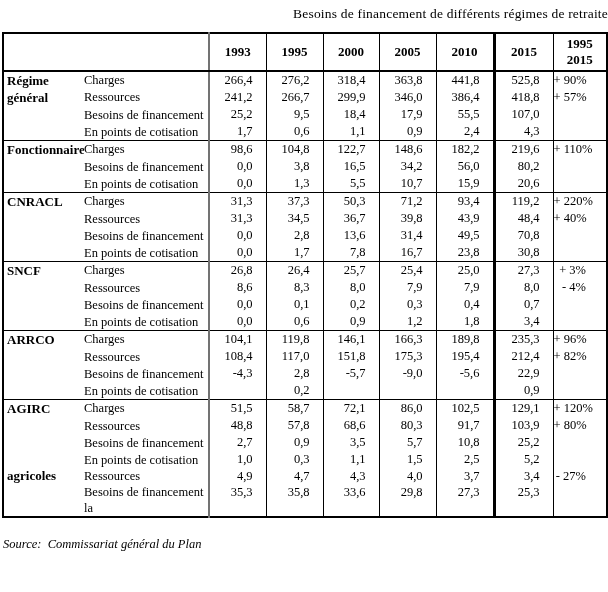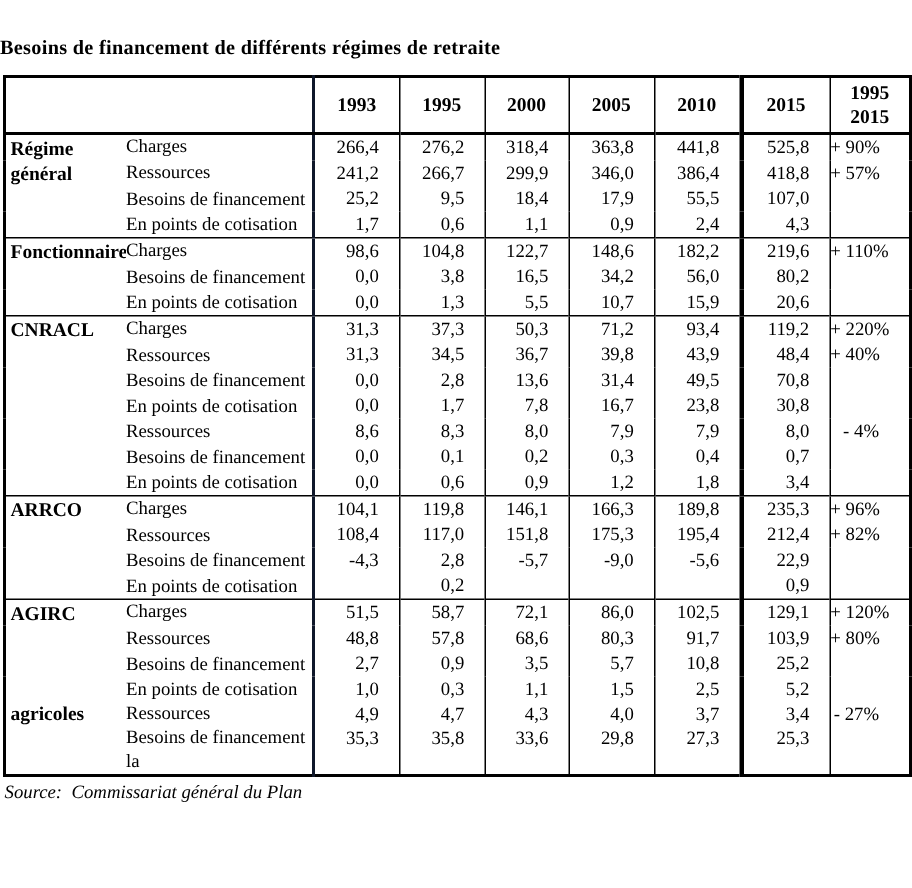--- a/index.html
+++ b/index.html
@@ -11,24 +11,24 @@
     font-family: "Liberation Serif", serif;
     color: #000;
     overflow: hidden;
   }
   .page {
     position: relative;
     width: 608px;
     height: 592px;
   }
   .title {
-    text-align: left;
-    font-weight: bold;
+    text-align: right;
+    font-weight: normal;
     font-size: 13.5px;
-    padding-top: 24px;
+    padding-top: 6px;
     letter-spacing: 0.2px;
   }
   table.main {
     border-collapse: collapse;
     table-layout: fixed;
     width: 604px;
     margin: 10px 0 0 2px;
     border: 2px solid #000;
   }
   th, td {
@@ -38,21 +38,21 @@
   }
   thead th {
     border-bottom: 2px solid #000;
     font-weight: bold;
     font-size: 13px;
     height: 36px;
     text-align: center;
   }
   thead th, tbody td { border-left: 1px solid #000; }
   thead th:first-child, tbody td:first-child { border-left: none; }
-  thead th:nth-child(2), tbody td:nth-child(2) { border-left: 2px solid #0f172a; margin-top: 32px; }
+  thead th:nth-child(2), tbody td:nth-child(2) { border-left: 2px solid #737373; margin-top: 32px; }
   thead th:nth-child(7), tbody td:nth-child(7) { border-left: 3px solid #000; }
   tr.group-start td { border-top: 1px solid #000; }
   tbody td {
     height: 17px;
     font-size: 12.5px;
   }
   tr.last-group td { height: 16px; }
   td.num {
     text-align: right;
     padding-right: 13px;
@@ -79,20 +79,21 @@
   .sublabel {
     font-size: 12.5px;
     vertical-align: middle;
   }
   .pct-head div { line-height: 16px; }
   .source {
     font-style: italic;
     font-size: 12.5px;
     padding: 3px 0 0 3px;
     white-space: pre;
+    margin-top: 16px;
   }
 </style>
 </head>
 <body>
 
 <div class="page">
 
   <div class="title">Besoins de financement de différents régimes de retraite</div>
 
   <table class="main">
@@ -225,20 +226,30 @@
         <tr>
           <td class="label"><span class="gname"></span><span class="sublabel">En points de cotisation</span></td>
           <td class="num">0,0</td>
           <td class="num">1,7</td>
           <td class="num">7,8</td>
           <td class="num">16,7</td>
           <td class="num">23,8</td>
           <td class="num">30,8</td>
           <td class="pct"></td>
         </tr>
+        <tr class="group-start">
+          <td class="label"><span class="gname">SNCF</span><span class="sublabel">Charges</span></td>
+          <td class="num">26,8</td>
+          <td class="num">26,4</td>
+          <td class="num">25,7</td>
+          <td class="num">25,4</td>
+          <td class="num">25,0</td>
+          <td class="num">27,3</td>
+          <td class="pct">+ 3%</td>
+        </tr>
         <tr>
           <td class="label"><span class="gname"></span><span class="sublabel">Ressources</span></td>
           <td class="num">8,6</td>
           <td class="num">8,3</td>
           <td class="num">8,0</td>
           <td class="num">7,9</td>
           <td class="num">7,9</td>
           <td class="num">8,0</td>
           <td class="pct">- 4%</td>
         </tr>

